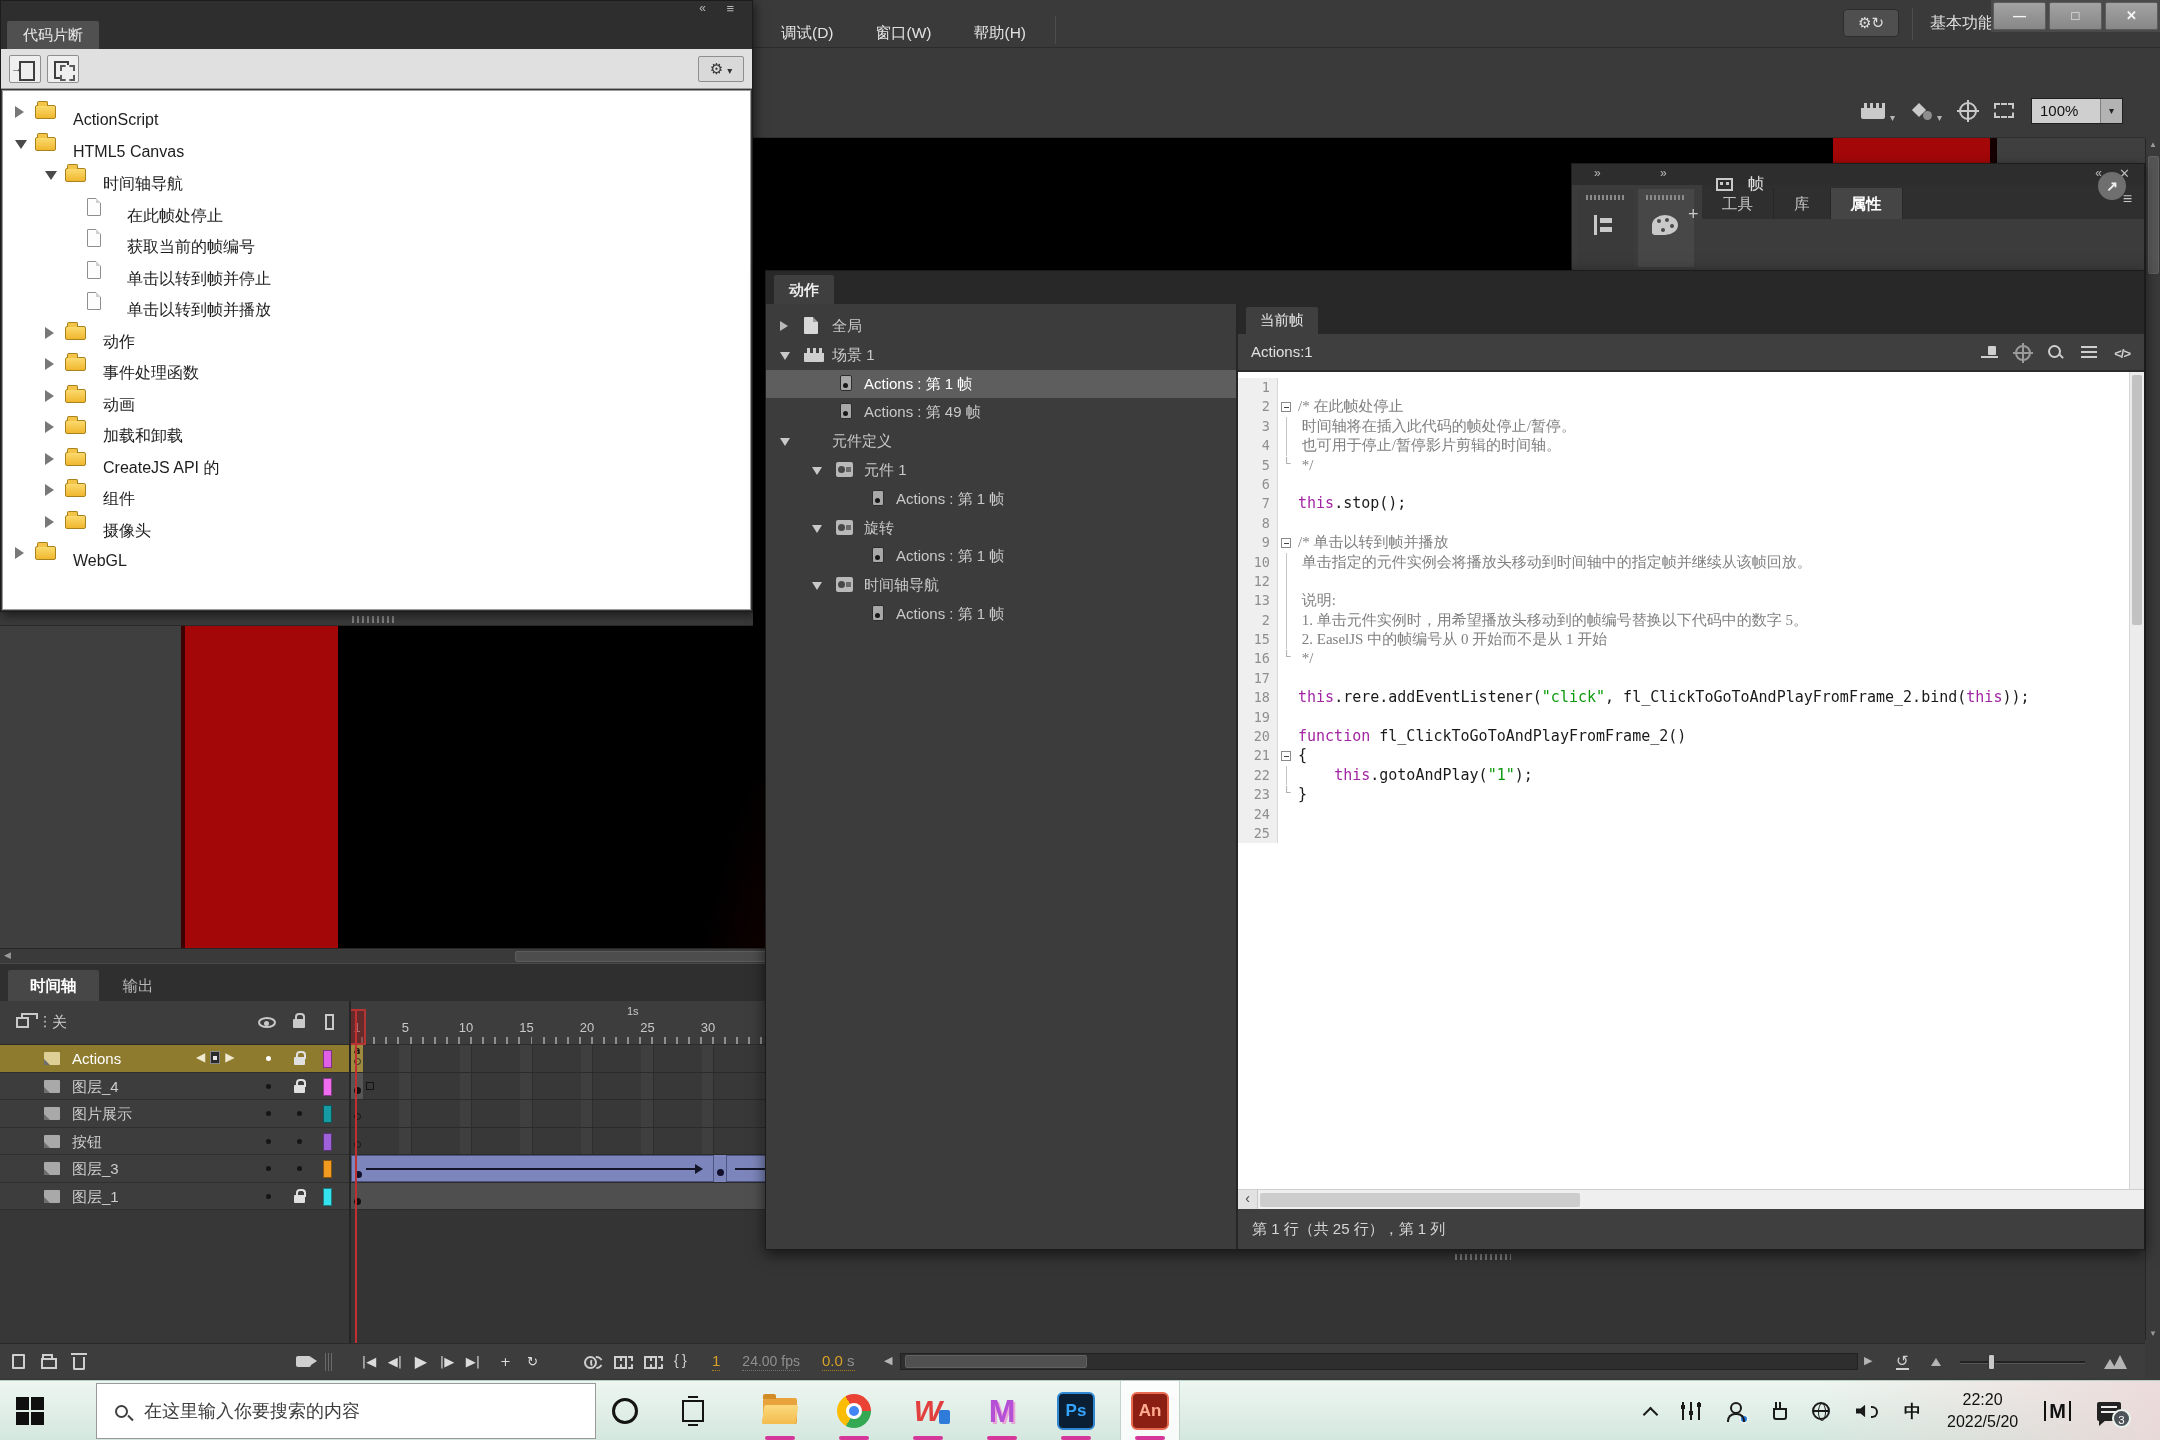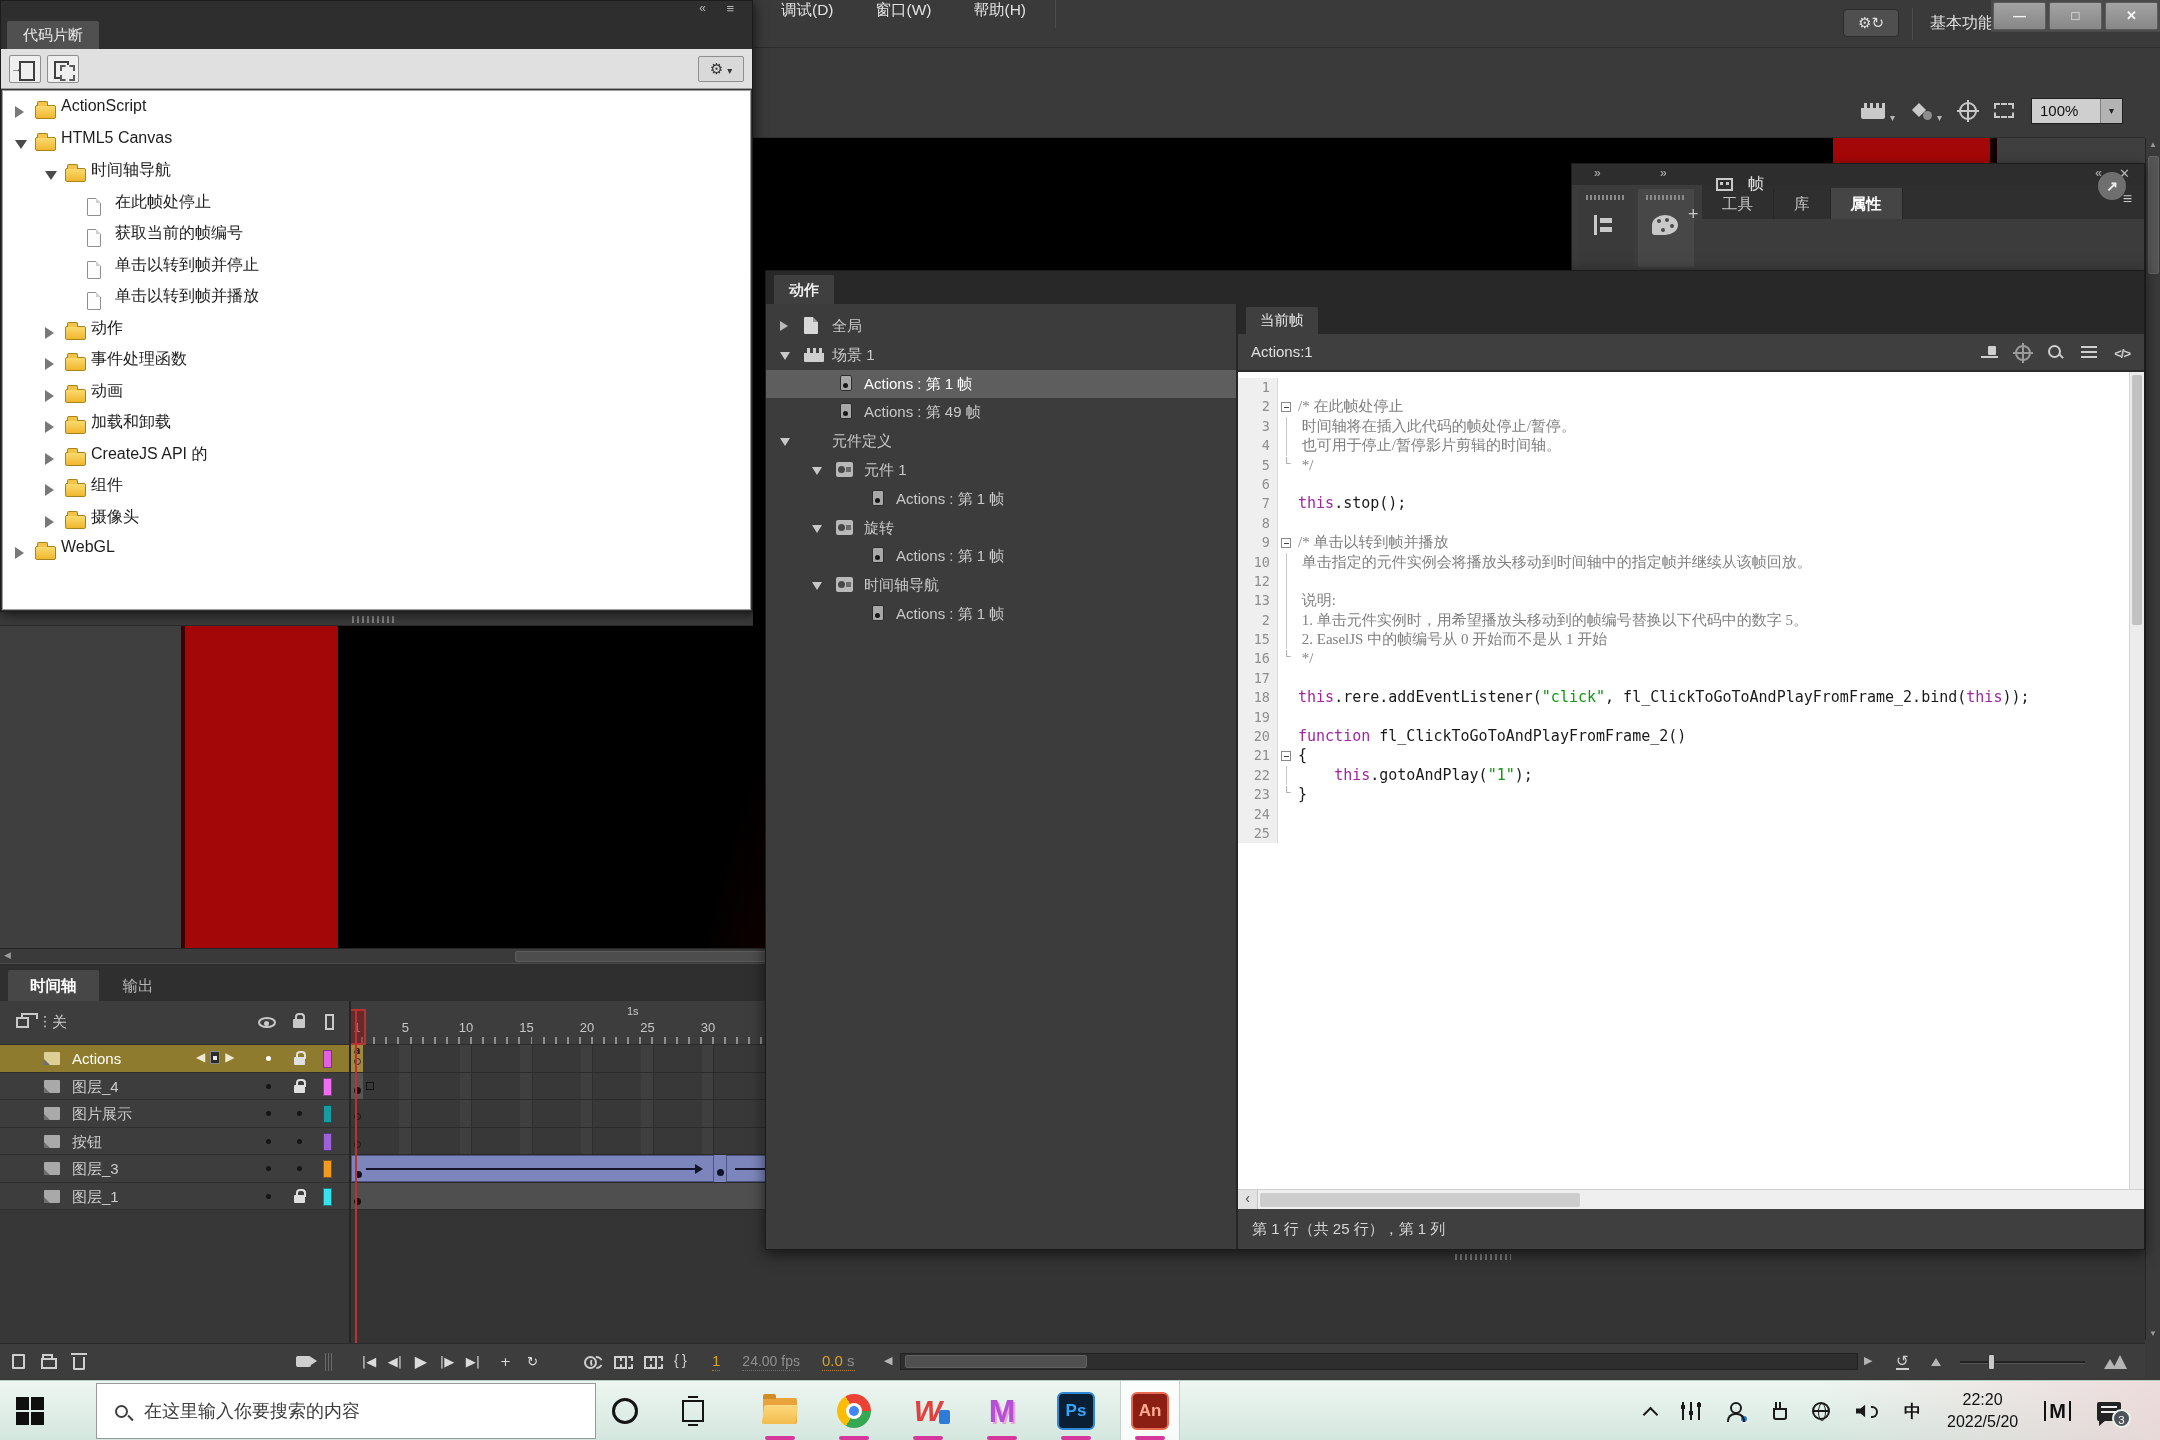--- a/index.html
+++ b/index.html
@@ -2,21 +2,21 @@
 <html style="--accent_red: #a30707; --selection_olive: #8f7b2e; --code_keyword: #a225a2; --code_string: #0b9a0b; --code_comment: #7f7f7f; --tween_span: #7d86bc; --running_indicator: #d6379a; --playhead: #c03030;"><head>
 <meta charset="utf-8">
 <style>
   * { margin:0; padding:0; box-sizing:border-box; }
   html,body { background:#222; }
   #screen{ position:relative; width:2160px; height:1440px; overflow:hidden;
     font-family:"Liberation Sans", sans-serif; background:#3a3a3a; }
 
   
   .menubar{ position:absolute; left:0; top:0; width:2160px; height:48px; background:#3a3a3a; border-bottom:1px solid #2b2b2b;}
-  .menus{ position:absolute; left:760px; top:0; height:44px; display:flex; align-items:flex-start;}
+  .menus{ position:absolute; left:760px; top:0; height:44px; display:flex; align-items:flex-end;}
   .menu-item{ padding:0 21px; font-size:15.5px; color:#e2e2e2; cursor:default;}
   .menu-sep{ width:1px; height:28px; background:#2b2b2b; border-right:1px solid #4d4d4d; margin-left:8px;}
   .gearbtn{ position:absolute; left:1843px; top:9px; width:56px; height:28px; background:#4f4f4f; border:1px solid #2c2c2c; border-radius:4px; color:#ddd; font-size:15px; text-align:center; line-height:26px;}
   .vsep{ position:absolute; left:1912px; top:8px; width:1px; height:32px; background:#242424; border-right:1px solid #4d4d4d;}
   .wsbtn{ position:absolute; left:1930px; top:9px; height:28px; display:flex; align-items:center; gap:14px; color:#e0e0e0; font-size:16px;}
   .wsbtn .chev{ color:#9a9a9a; font-size:11px;}
   .winctrl{ position:absolute; right:0; top:0; height:32px; display:flex; gap:3px; padding:2px 2px 0 2px; background:#4a4a4a;}
   .winbtn{ width:53px; height:28px; background:linear-gradient(#a3a3a3,#878787); border:1px solid #5c5c5c; border-radius:2px; color:#f5f5f5; font-size:13px; text-align:center; line-height:26px; font-weight:bold;}
 
   
@@ -67,21 +67,21 @@
   .sn-b2::after{ content:""; position:absolute; left:12px; top:9px; width:11px; height:12px; border:2px dashed #5a5a5a; background:#efefef;}
   .sn-gear{ position:absolute; right:8px; top:7px; width:46px; height:26px; background:#d9d9d9; border:1px solid #8f8f8f; border-radius:2px; color:#333; font-size:15px; text-align:center; line-height:24px;}
   .sn-tree{ position:absolute; left:1px; top:89px; right:1px; bottom:1px; background:#fff; border:1px solid #9c9c9c; padding-top:6px; overflow:hidden;}
   .sn-row{ position:relative; height:31.5px;}
   .tri-r{ width:0; height:0; border-left:9px solid #787878; border-top:6px solid transparent; border-bottom:6px solid transparent; position:absolute; top:9px;}
   .tri-d{ width:0; height:0; border-top:9px solid #4a4a4a; border-left:6px solid transparent; border-right:6px solid transparent; position:absolute; top:11px;}
   .folder-ic{ position:absolute; top:8px; width:21px; height:14px; background:linear-gradient(#fbda6e,#f0b72e); border:1px solid #a8831c; border-radius:2px;}
   .folder-ic::before{ content:""; position:absolute; top:-5px; left:1px; width:9px; height:4px; background:#f3c447; border:1px solid #a8831c; border-bottom:none; border-radius:2px 2px 0 0;}
   .doc-ic{ position:absolute; top:6px; width:14px; height:18px; background:#fdfdfd; border:1px solid #8e8e8e; border-radius:1px;}
   .doc-ic::before{ content:""; position:absolute; right:-1px; top:-1px; border-left:5px solid #cfcfcf; border-top:5px solid #fff; }
-  .sn-label{ position:absolute; top:0; font-size:16px; color:#1d1d1d; white-space:nowrap;}
+  .sn-label{ position:absolute; top:14px; font-size:16px; color:#1d1d1d; white-space:nowrap;margin-left:12px;}
   .panel-grip{ position:absolute; left:0; top:612px; width:753px; height:14px; background:#3a3a3a; z-index:29; border-bottom:1px solid #2a2a2a;}
   .gripdots{ position:absolute; left:352px; top:4px; width:44px; height:7px; background:repeating-linear-gradient(90deg,#808080 0 2px, transparent 2px 5px);}
 
   
   .props{ position:absolute; left:1571px; top:163px; width:574px; height:110px; z-index:15; background:#3c3c3c; border:1px solid #1d1d1d; box-shadow:0 3px 10px rgba(0,0,0,.5);}
   .pr-head{ height:21px; background:#2d2d2d; position:relative; color:#b9b9b9; font-size:12px;}
   .pr-head .g1{ position:absolute; left:22px; top:2px;} .pr-head .g2{ position:absolute; left:88px; top:2px;}
   .pr-head .coll{ position:absolute; right:42px; top:2px;} .pr-head .x{ position:absolute; right:14px; top:2px; font-size:13px;}
   .pr-dock{ position:absolute; left:0; top:21px; width:130px; bottom:0; display:flex; gap:4px; padding:4px 0 0 6px;}
   .dockbtn{ width:56px; height:78px; background:#3a3a3a; position:relative;}

